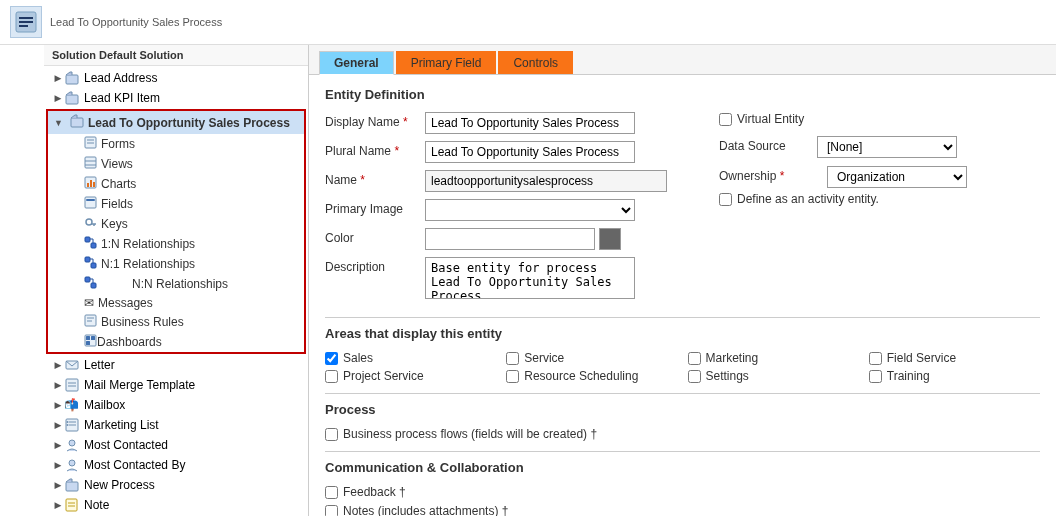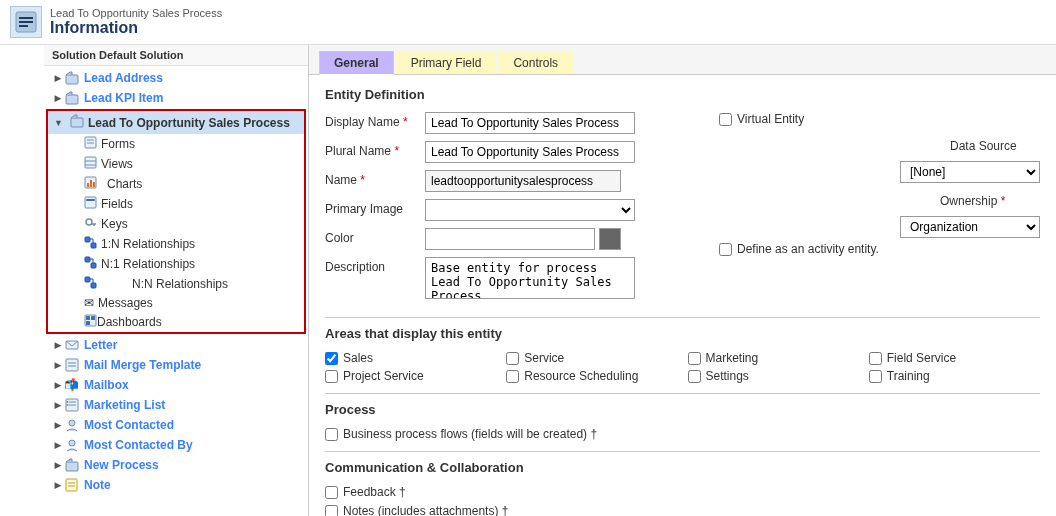--- a/index.html
+++ b/index.html
@@ -16,30 +16,30 @@
     
     .main { display: flex; flex: 1; overflow: hidden; padding-left: 44px; }
 
     
     .sidebar { width: 265px; border-right: 1px solid #ccc; background: #fff; display: flex; flex-direction: column; overflow: hidden; }
     .sidebar-section-title { font-size: 11px; font-weight: 600; color: #333; padding: 4px 8px; background: #f8f8f8; border-bottom: 1px solid #e0e0e0; }
     .sidebar-tree { flex: 1; overflow-y: auto; padding: 2px 0; }
     .tree-item { display: flex; align-items: center; padding: 2px 0 2px 8px; cursor: pointer; white-space: nowrap; }
     .tree-item .arrow { width: 12px; height: 12px; display: inline-flex; align-items: center; justify-content: center; font-size: 9px; color: #555; flex-shrink: 0; }
     .tree-item .item-icon { width: 16px; height: 16px; margin-right: 4px; display: inline-flex; align-items: center; justify-content: center; font-size: 12px; flex-shrink: 0; }
-    .tree-item .item-label { font-size: 12px; color: #3b82f6; font-weight: bold; }
+    .tree-item .item-label { font-size: 12px; color: #000000; }
     .tree-item.level1 { padding-left: 8px; }
     
     
     .content { flex: 1; display: flex; flex-direction: column; overflow: hidden; background: #fff; }
     
     
     .tabs { display: flex; padding: 6px 10px 0 10px; border-bottom: 1px solid #ccc; background: #f5f5f5; gap: 2px; }
-    .tab { padding: 4px 14px; font-size: 12px; cursor: pointer; border: 1px solid transparent; border-bottom: none; background: #fef9c3; color: #333; }
-    .tab.active { background: #c4b5fd; border: 1px solid #ccc; border-bottom: 1px solid #fff; margin-bottom: -1px; font-weight: 600; color: #333; }
+    .tab { padding: 4px 14px; font-size: 12px; cursor: pointer; border: 1px solid transparent; border-bottom: none; background: #f97316; color: #333; }
+    .tab.active { background: #7dd3fc; border: 1px solid #ccc; border-bottom: 1px solid #fff; margin-bottom: -1px; font-weight: 600; color: #333; }
 
     
     .form-area { flex: 1; overflow-y: auto; padding: 12px 16px; }
     .section-title { font-size: 13px; font-weight: 700; color: #333; margin-bottom: 10px; }
     .form-row { display: flex; align-items: flex-start; margin-bottom: 7px; }
     .form-label { min-width: 100px; font-size: 12px; color: #333; padding-top: 3px; flex-shrink: 0; }
     .form-label .required { color: #c00000; }
     .form-input { flex: 1; }
     .form-input input[type="text"] { width: 100%; padding: 2px 5px; font-size: 12px; border: 1px solid #999; height: 22px; }
     .form-input input[type="text"]:read-only { background: #f5f5f5; }
@@ -58,21 +58,21 @@
 
     .process-section { margin-bottom: 10px; }
     .comm-section { margin-bottom: 10px; }
 
     
     .two-col-layout { display: flex; gap: 4px; }
     .left-form { flex: 0 0 360px; }
     .right-form { flex: 1; padding-left: 30px; }
 
     
-    .right-form-row { display: flex; align-items: flex-end; margin-bottom: 8px; gap: 8px; flex-direction: column; }
+    .right-form-row { display: flex; align-items: flex-start; margin-bottom: 8px; gap: 8px; }
 
     
     ::-webkit-scrollbar { width: 8px; }
     ::-webkit-scrollbar-track { background: #f0f0f0; }
     ::-webkit-scrollbar-thumb { background: #bbb; }
   </style>
 </head>
 <body>
 
 <div class="app">
@@ -80,21 +80,20 @@
     <div class="header-icon">
       <svg width="24" height="24" viewBox="0 0 24 24" fill="none">
         <rect x="2" y="2" width="20" height="20" rx="2" fill="#b0c8e0" stroke="#7aa0c0" stroke-width="1"></rect>
         <rect x="5" y="7" width="14" height="2" fill="#1f3864"></rect>
         <rect x="5" y="11" width="14" height="2" fill="#1f3864"></rect>
         <rect x="5" y="15" width="9" height="2" fill="#1f3864"></rect>
       </svg>
     </div>
     <div class="header-text">
       <span class="header-breadcrumb">Lead To Opportunity Sales Process</span>
-      <span class="header-title">Information</span>
     </div>
   </div>
 
   <div class="main">
 
     <div class="sidebar">
       <div class="sidebar-section-title">Solution Default Solution</div>
       <div class="sidebar-tree">
 
         <div class="tree-item level1">
@@ -143,21 +142,21 @@
           <div style="padding: 2px 6px 2px 36px; display:flex; align-items:center; gap:4px; cursor:pointer;">
             <span>
               <svg width="13" height="13" viewBox="0 0 13 13">
                   <rect x="1" y="1" width="11" height="11" rx="1" fill="#e8f0f8" stroke="#7090b0" stroke-width="1"></rect>
                   <line x1="1" y1="5" x2="12" y2="5" stroke="#7090b0" stroke-width="1"></line>
                   <line x1="1" y1="9" x2="12" y2="9" stroke="#7090b0" stroke-width="1"></line>
                 </svg>
             </span>
             <span style="font-size:12px;">Views</span>
           </div>
-          <div style="padding: 2px 6px 2px 36px; display:flex; align-items:center; gap:10px; cursor:pointer;">
+          <div style="padding: 2px 6px 2px 36px; display:flex; align-items:center; gap:4px; cursor:pointer;">
             <span>
               <svg width="13" height="13" viewBox="0 0 13 13">
                   <rect x="1" y="1" width="11" height="11" rx="1" fill="#e8f0f8" stroke="#7090b0" stroke-width="1"></rect>
                   <rect x="3" y="7" width="2" height="4" fill="#e07020"></rect>
                   <rect x="6" y="4" width="2" height="7" fill="#e07020"></rect>
                   <rect x="9" y="6" width="2" height="5" fill="#e07020"></rect>
                 </svg>
             </span>
             <span style="font-size:12px;">Charts</span>
           </div>
@@ -209,20 +208,30 @@
                   <rect x="7" y="7" width="5" height="5" rx="1" fill="#4070d0" stroke="#2050a0" stroke-width="1"></rect>
                   <line x1="6" y1="3" x2="9" y2="3" stroke="#2050a0" stroke-width="1"></line>
                   <line x1="9" y1="3" x2="9" y2="7" stroke="#2050a0" stroke-width="1"></line>
                 </svg>
             </span>
             <span style="font-size:12px;margin-left:31px;">N:N Relationships</span>
           </div>
           <div style="padding: 2px 6px 2px 36px; display:flex; align-items:center; gap:4px; cursor:pointer;">
             <span>✉</span>
             <span style="font-size:12px;">Messages</span>
+          </div>
+          <div style="padding: 2px 6px 2px 36px; display:flex; align-items:center; gap:4px; cursor:pointer;">
+            <span>
+              <svg width="13" height="13" viewBox="0 0 13 13">
+                  <rect x="1" y="1" width="11" height="11" rx="1" fill="#e8f0f8" stroke="#7090b0" stroke-width="1"></rect>
+                  <line x1="3" y1="4" x2="10" y2="4" stroke="#7090b0" stroke-width="1"></line>
+                  <line x1="3" y1="7" x2="8" y2="7" stroke="#7090b0" stroke-width="1"></line>
+                </svg>
+            </span>
+            <span style="font-size:12px;">Business Rules</span>
           </div>
           <div style="padding: 2px 6px 2px 36px; display:flex; align-items:center; gap:0; cursor:pointer;">
             <span>
               <svg width="13" height="13" viewBox="0 0 13 13">
                   <rect x="1" y="1" width="11" height="11" rx="1" fill="#e8f0f8" stroke="#7090b0" stroke-width="1"></rect>
                   <rect x="2" y="2" width="4" height="4" fill="#4070b0" rx="0.5"></rect>
                   <rect x="7" y="2" width="4" height="4" fill="#4070b0" rx="0.5"></rect>
                   <rect x="2" y="7" width="4" height="4" fill="#4070b0" rx="0.5"></rect>
                 </svg>
             </span>
@@ -355,21 +364,21 @@
               </span>
               <div class="form-input">
                 <input type="text" style="width: 210px;" value="Lead To Opportunity Sales Process">
               </div>
             </div>
             <div class="form-row">
               <span class="form-label">
                 <span>Name</span>&nbsp;<span class="required">*</span>
               </span>
               <div class="form-input">
-                <input type="text" style="width: 196px; background: rgb(245, 245, 245);" readonly="" value="leadtoopportunitysalesprocess">
+                <input type="text" style="width: 242px; background: rgb(245, 245, 245);" readonly="" value="leadtoopportunitysalesprocess">
               </div>
             </div>
             <div class="form-row">
               <span class="form-label">Primary Image</span>
               <div class="form-input">
                 <select class="form-select" style="width:210px;">
                   <option></option>
                 </select>
               </div>
             </div>

